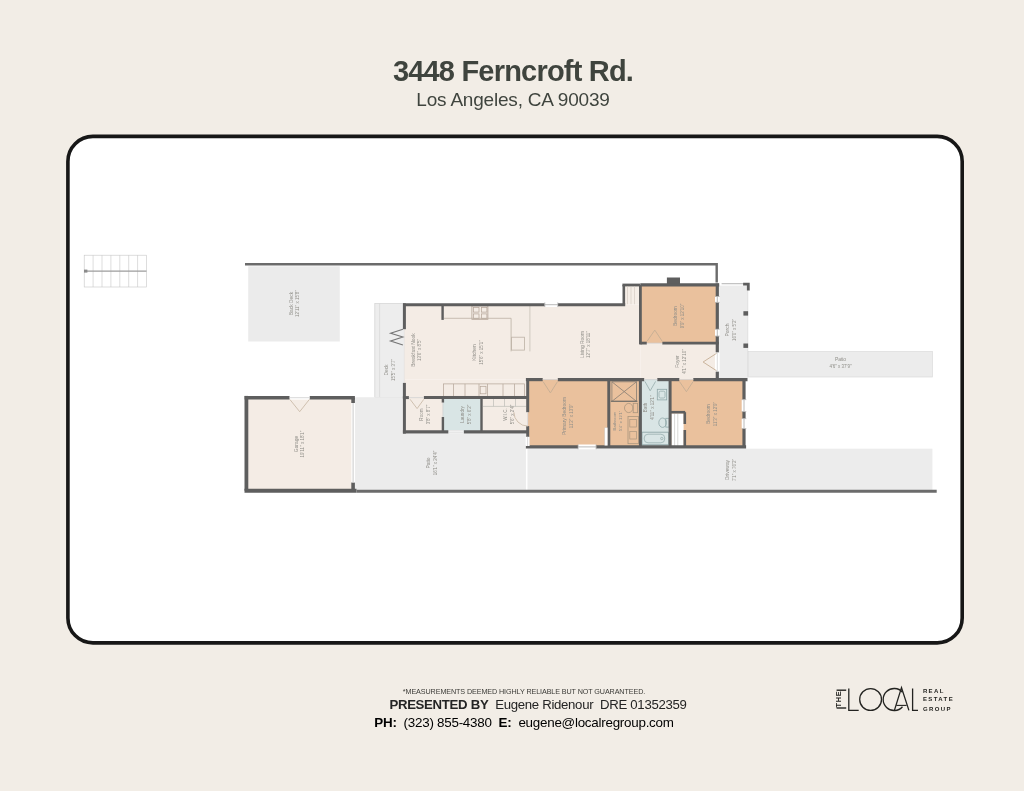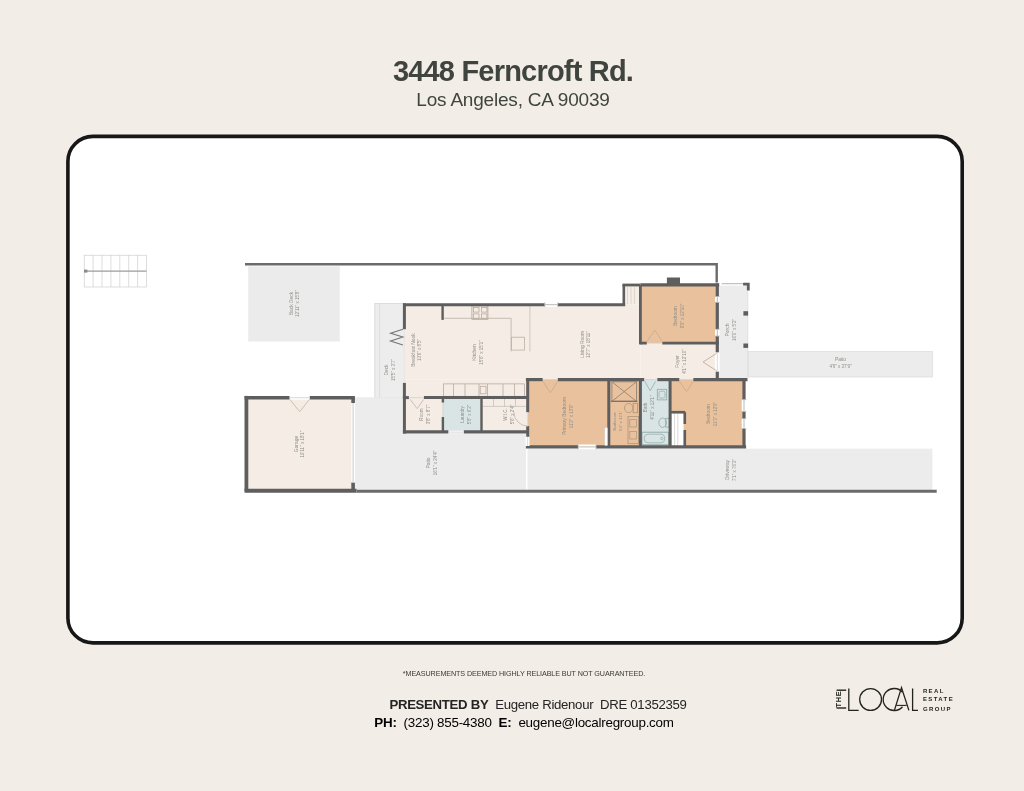--- a/index.html
+++ b/index.html
@@ -494,17 +494,17 @@
       <path d="M912.6,688.6 V710.3 H918" fill="none" stroke="#232320" stroke-width="1.3"></path>
     </g>
 
 <g>
       <text x="922.9" y="693.2" fill="#232320" font-size="6" font-weight="bold" letter-spacing="1.4" font-family="Liberation Sans">REAL</text>
       <text x="922.9" y="701.4" fill="#232320" font-size="6" font-weight="bold" letter-spacing="1.4" font-family="Liberation Sans">ESTATE</text>
       <text x="922.9" y="710.9" fill="#232320" font-size="6" font-weight="bold" letter-spacing="1.4" font-family="Liberation Sans">GROUP</text>
     </g>
 </svg>
 
-<div class="abs" style="left:24px;top:669px;width:1000px;text-align:center;font-size:7.2px;color:#3a3a36;letter-spacing:-0.1px">*MEASUREMENTS DEEMED HIGHLY RELIABLE BUT NOT GUARANTEED.</div>
+<div class="abs" style="left:24px;top:687px;width:1000px;text-align:center;font-size:7.2px;color:#3a3a36;letter-spacing:-0.1px">*MEASUREMENTS DEEMED HIGHLY RELIABLE BUT NOT GUARANTEED.</div>
 
 <div class="abs" style="left:38px;top:697px;width:1000px;text-align:center;font-size:13.2px;letter-spacing:-0.3px;color:#242424"><b>PRESENTED BY</b>&nbsp; Eugene Ridenour &nbsp;DRE 01352359</div>
 
 <div class="abs" style="left:24px;top:714.5px;width:1000px;text-align:center;font-size:13.4px;letter-spacing:-0.25px;color:#000000"><b>PH:</b>&nbsp; (323) 855-4380 &nbsp;<b>E:</b>&nbsp; eugene@localregroup.com</div>
 
 </body></html>

